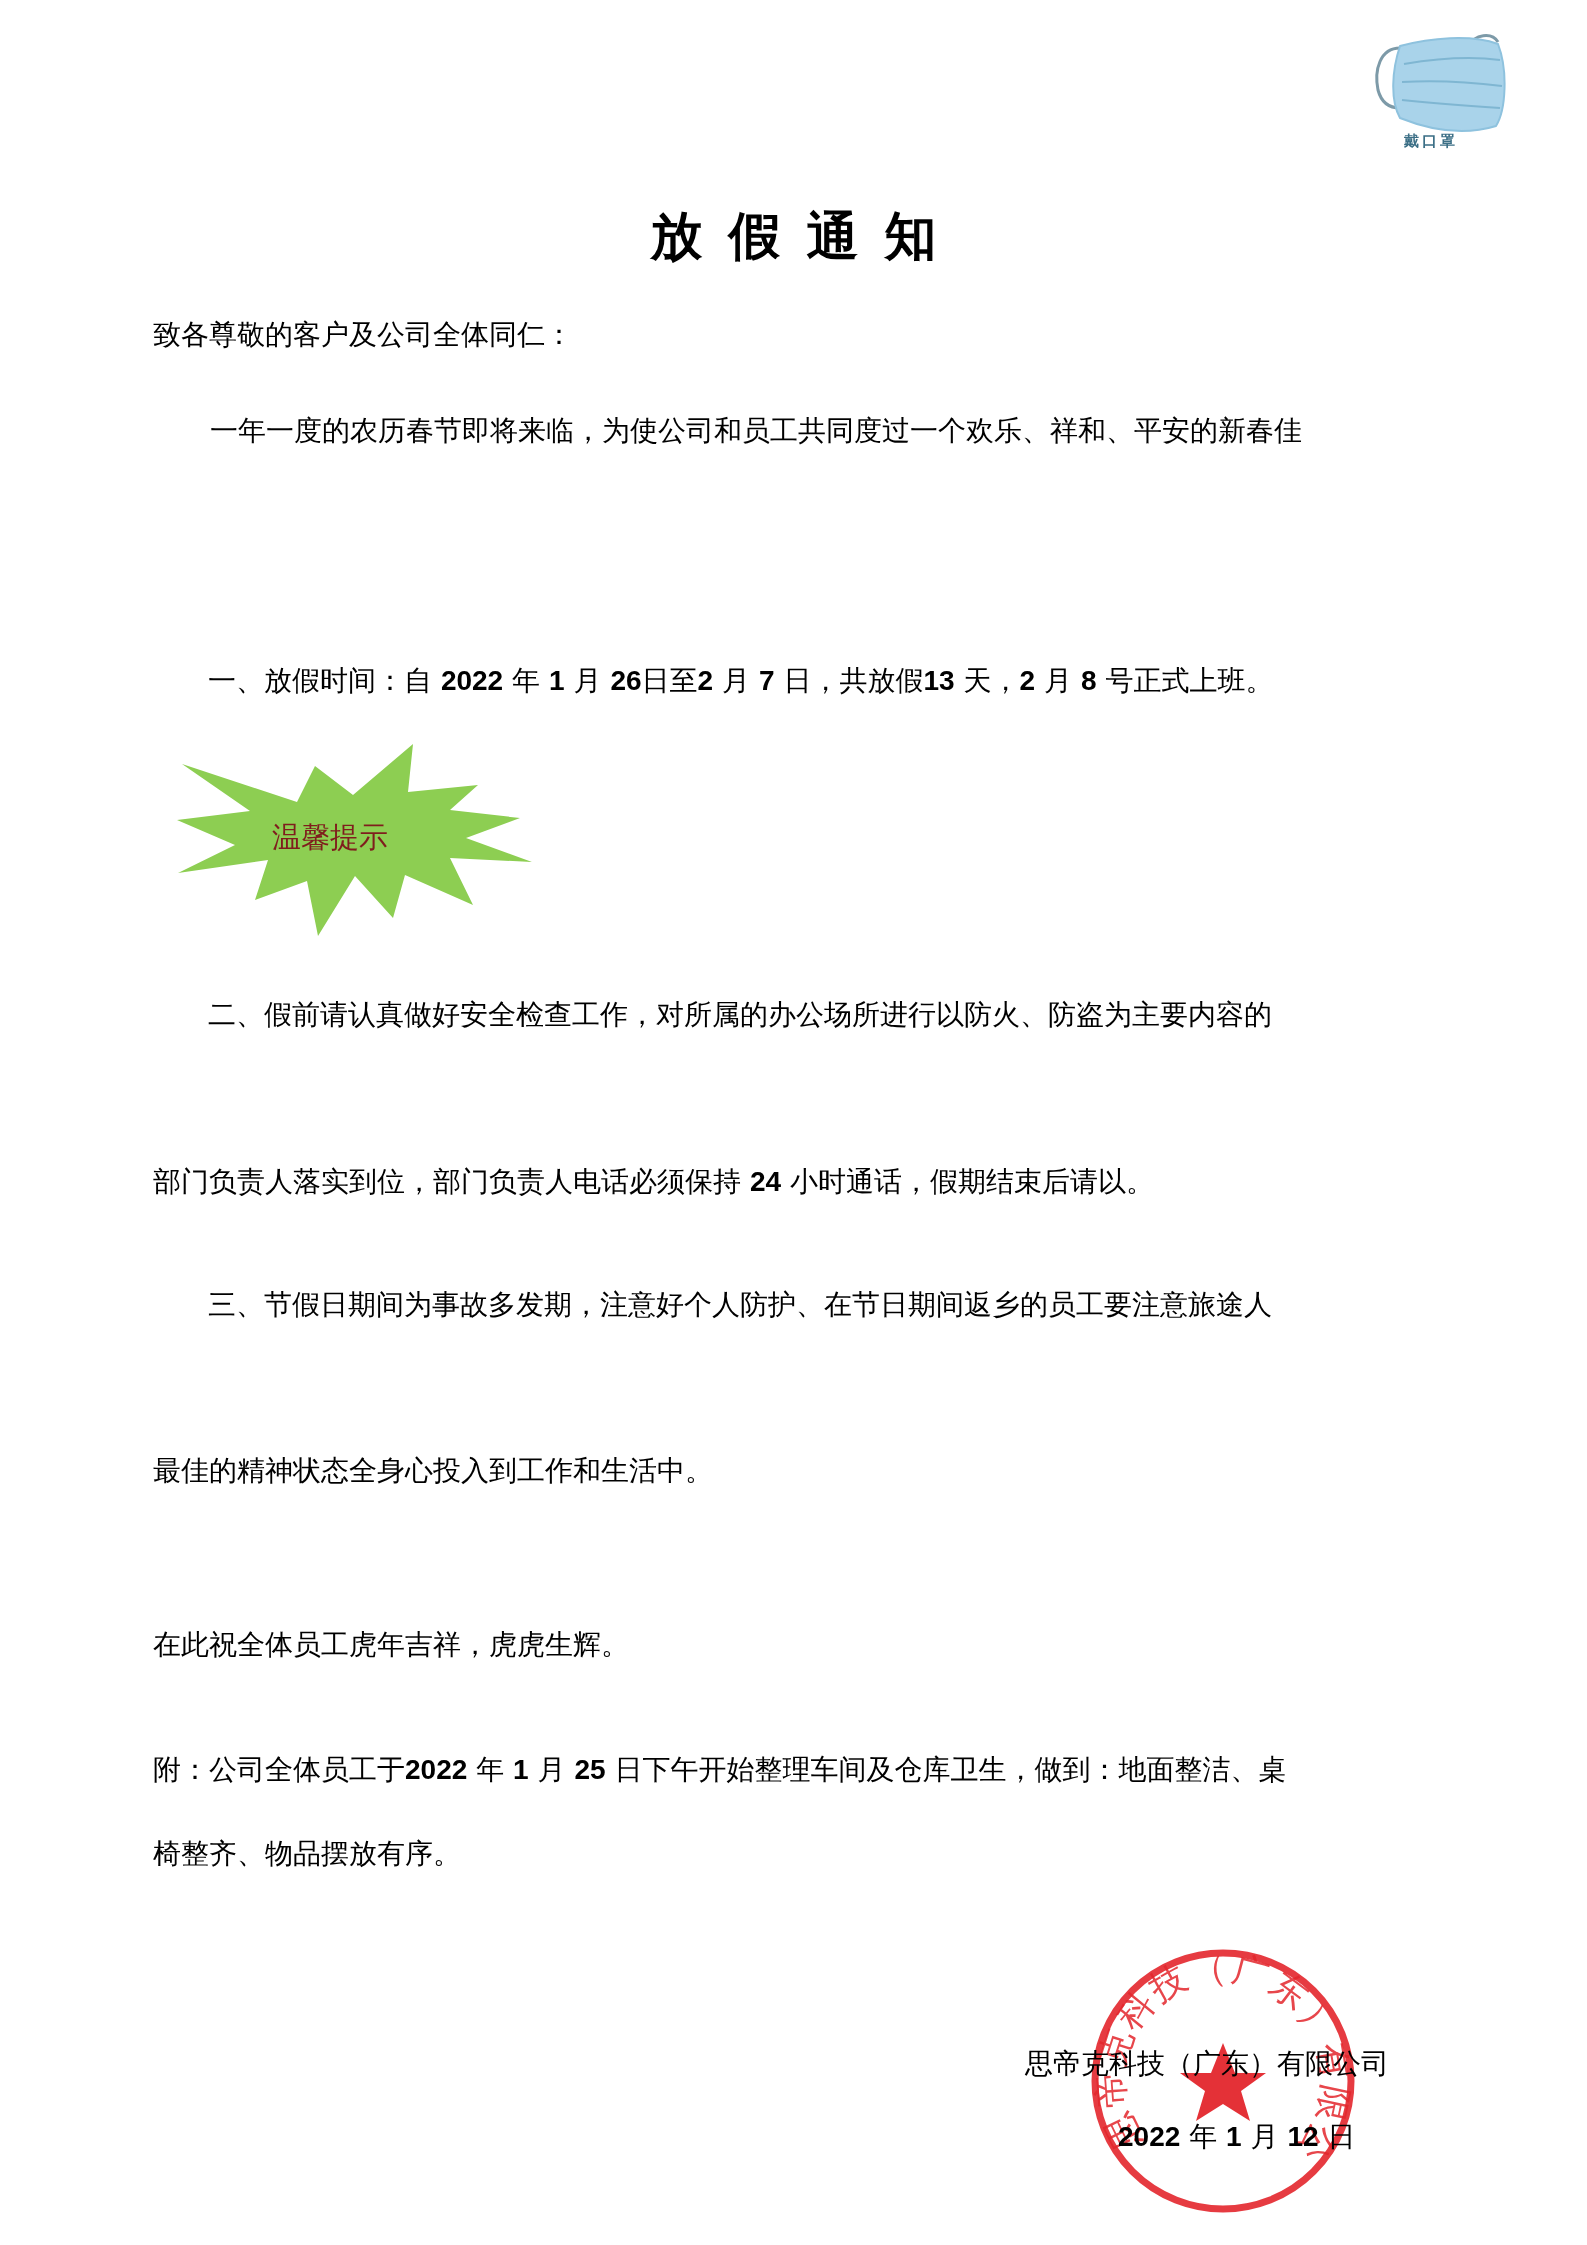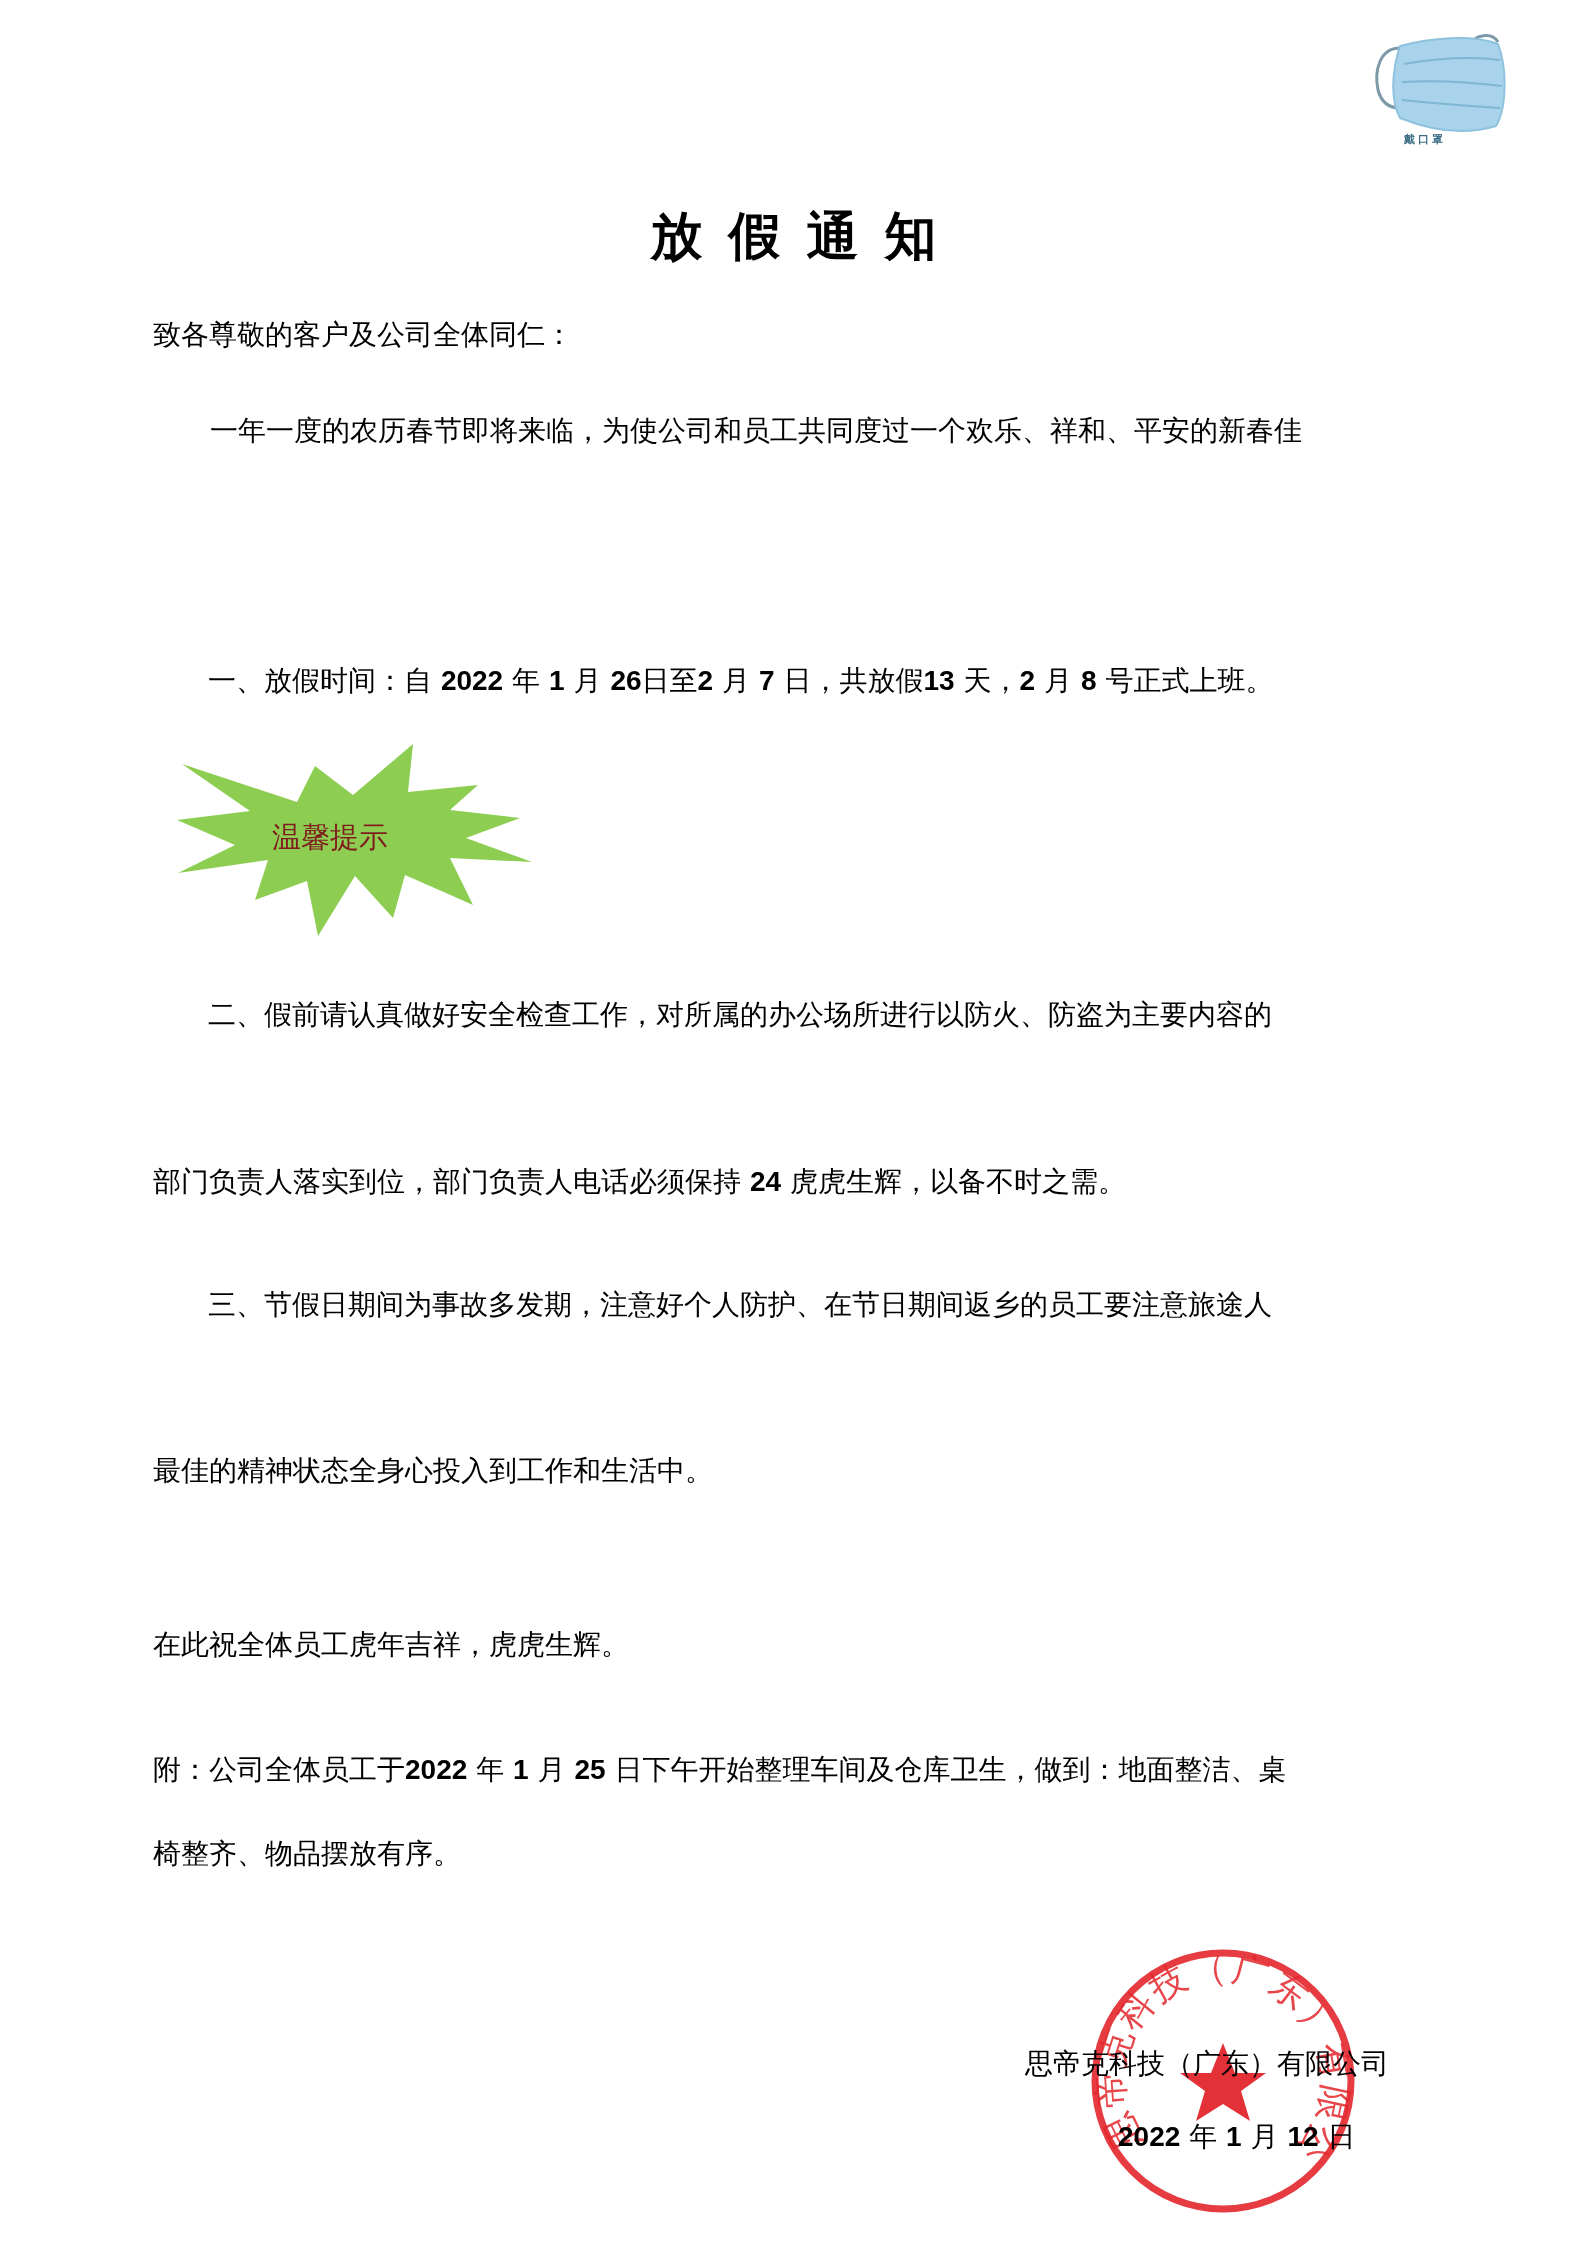--- a/index.html
+++ b/index.html
@@ -1,21 +1,21 @@
 <!DOCTYPE html>
 <html><head>
 <meta charset="utf-8">
 <style>
   html, body { margin: 0; padding: 0; background: #ffffff; }
   body { width: 1587px; height: 2245px; position: relative; overflow: hidden;
          font-family: "DejaVu Sans", "Liberation Sans", sans-serif; color: #000; }
   .page { position: absolute; left: 0; top: 0; width: 1587px; height: 2245px; }
 
   .logo { position: absolute; left: 1370px; top: 30px; width: 150px; height: 130px; }
-  .logo-caption { position: absolute; left: 34px; top: 102px; font-size: 11px; font-weight: bold;
+  .logo-caption { position: absolute; left: 34px; top: 102px; font-size: 15px; font-weight: bold;
                   color: #3c6f86; letter-spacing: 3px; font-family: "DejaVu Sans", sans-serif; }
 
   .title { position: absolute; left: 0; width: 1587px; top: 170px; text-align: center;
            font-family: "DejaVu Serif", "Liberation Serif", serif; font-weight: bold;
            font-size: 52px; letter-spacing: 26px; text-indent: 26px; margin-top: 32px; }
 
   .line { position: absolute; font-size: 28px; line-height: 40px; white-space: nowrap; }
   .line b { font-family: "Liberation Sans", sans-serif; font-weight: bold; }
 
   .burst { position: absolute; left: 160px; top: 740px; width: 380px; height: 210px; }
@@ -77,21 +77,21 @@
         372,122 290,118 313,165 245,135 233,178 195,136 158,196 147,141 95,160 108,120
         18,133 75,105 17,80 90,71"></polygon>
     </svg>
     <div class="burst-label">温馨提示</div>
   </div>
 
   <div class="line" style="left:208px; top:995px;">二、假前请认真做好安全检查工作，对所属的办公场所进行以防火、防盗为主要内容的</div>
   <div class="line" style="left:153px; top:1162px;">
     <span>部门负责人落实到位，部门负责人电话必须保持</span>
     <b>24</b>
-    <span>虎虎生辉，以备不时之需。</span>
+    <span>小时通话，假期结束后请以。</span>
   </div>
 
   <div class="line" style="left:208px; top:1285px;">三、节假日期间为事故多发期，注意好个人防护、在节日期间返乡的员工要注意旅途人</div>
   <div class="line" style="left:153px; top:1451px;">最佳的精神状态全身心投入到工作和生活中。</div>
 
   <div class="line" style="left:153px; top:1625px;">在此祝全体员工虎年吉祥，虎虎生辉。</div>
 
   <div class="line" style="left:153px; top:1750px;">
     <span>附：公司全体员工于</span><b>2022</b>
     <span>年</span>

